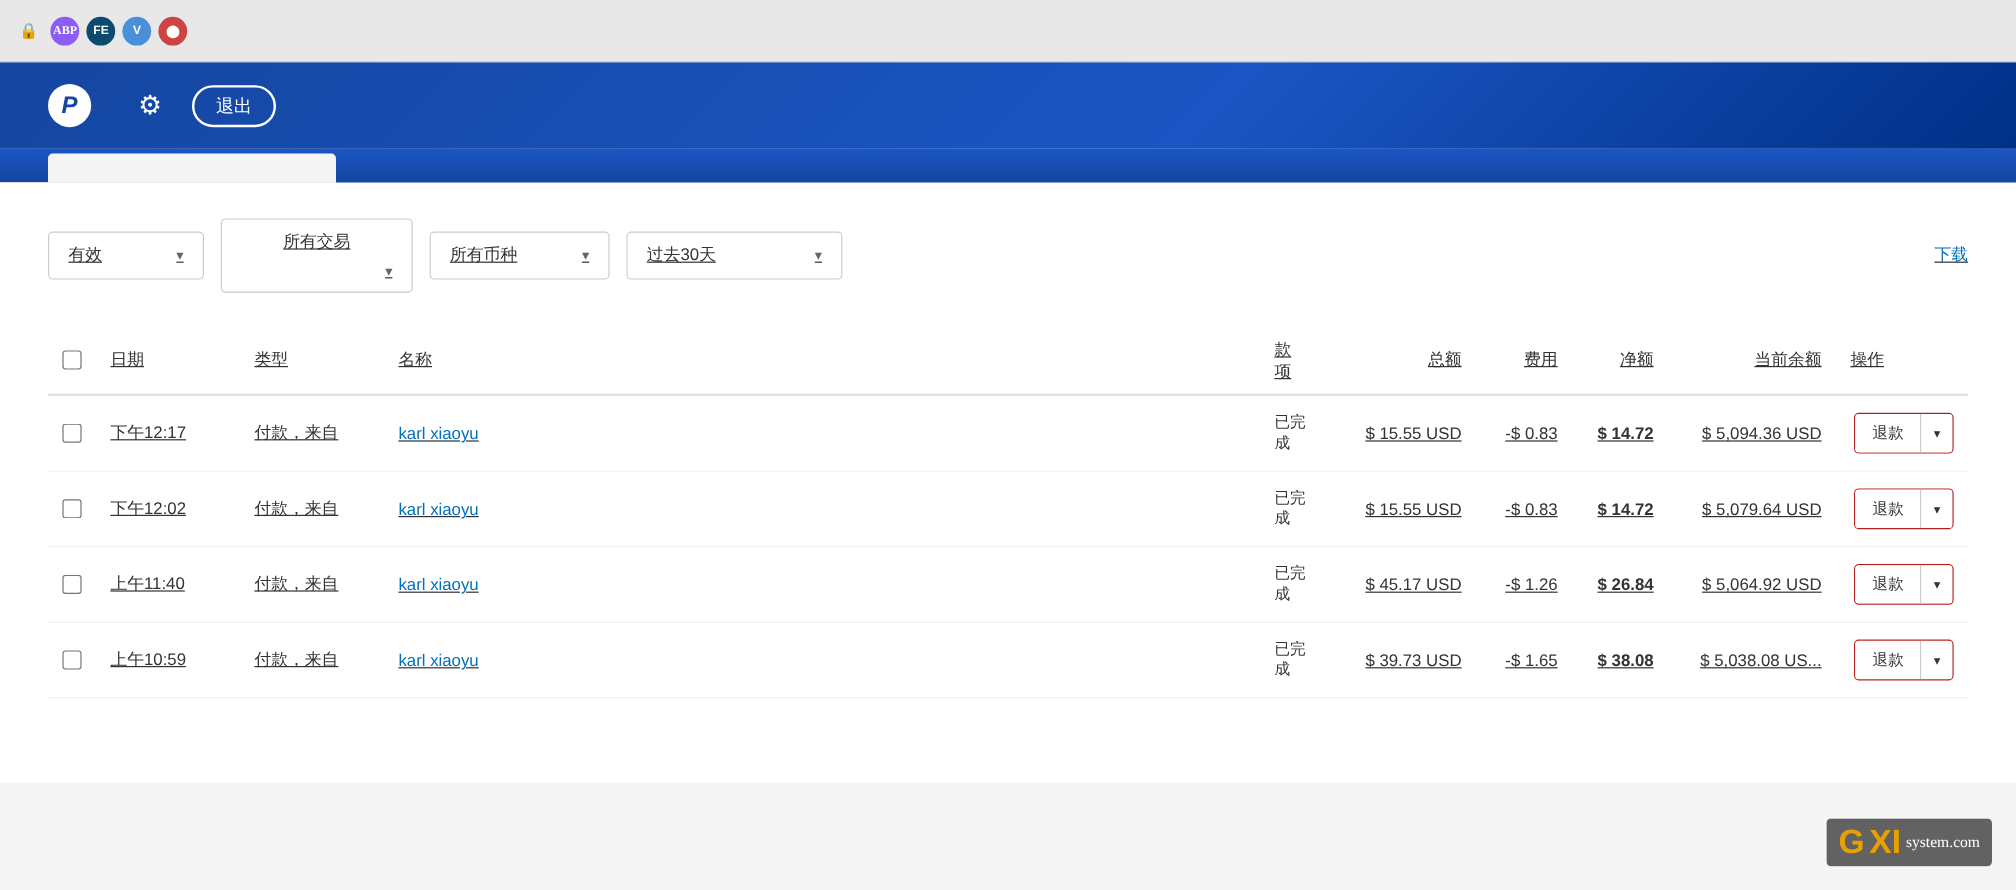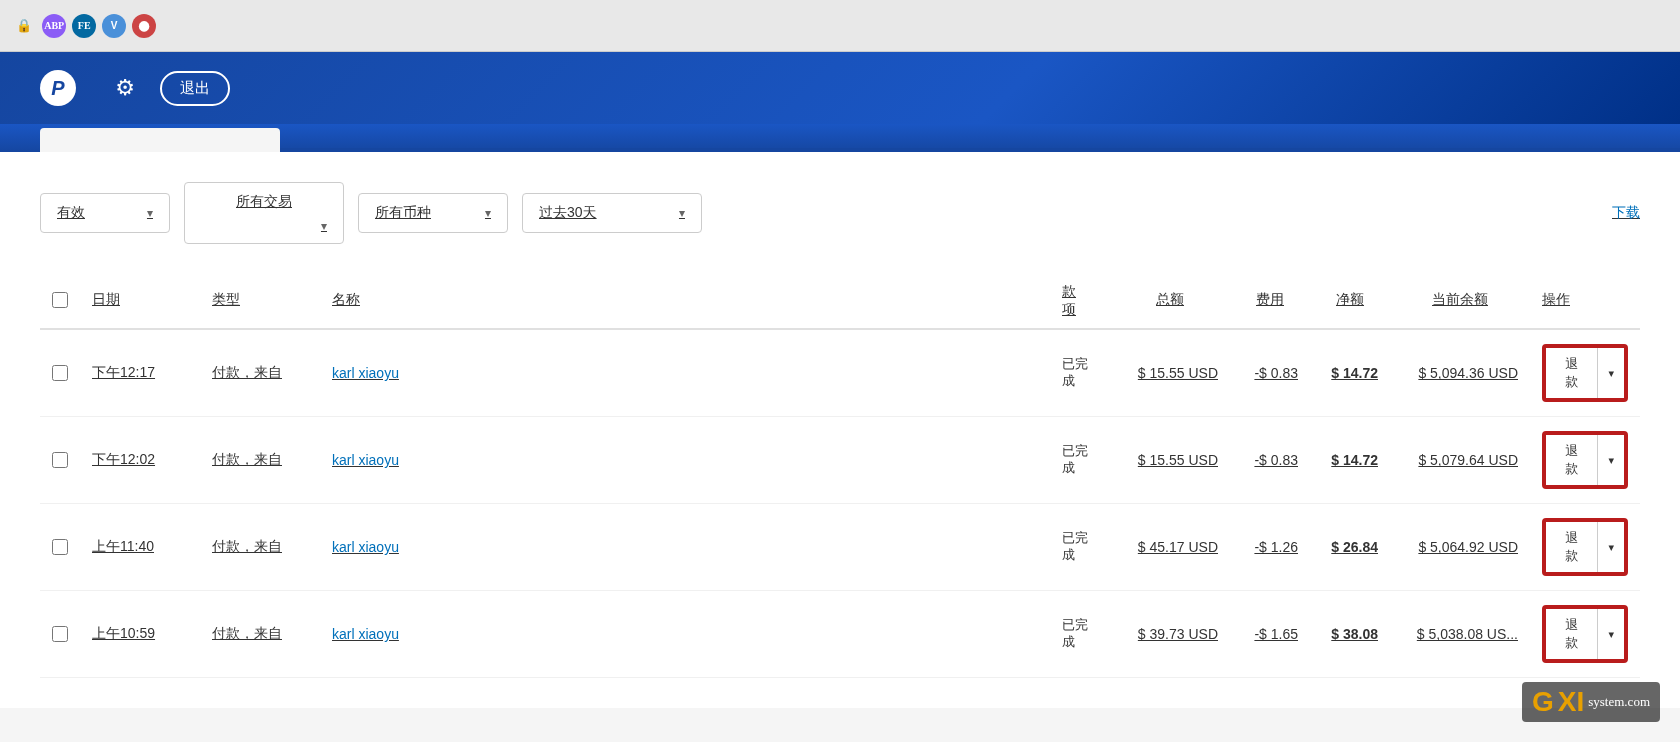--- a/index.html
+++ b/index.html
@@ -164,21 +164,21 @@
     .transactions-table th {
       text-align: left;
       padding: 10px 12px;
       border-bottom: 2px solid #e0e0e0;
       font-weight: 500;
       color: #333;
       font-size: 14px;
       white-space: nowrap;
     }
     .transactions-table th.amount-col {
-      text-align: center;
+      text-align: right;
     }
     .transactions-table td {
       padding: 14px 12px;
       border-bottom: 1px solid #f0f0f0;
       vertical-align: middle;
       font-size: 14px;
       color: #333;
     }
     .transactions-table td.right {
       text-align: right;
@@ -200,21 +200,21 @@
     .status-badge {
       display: inline-block;
       font-size: 13px;
       color: #333;
       line-height: 1.3;
     }
 
     
     .action-btn-group {
       display: flex;
-      border: 4px solid #b91c1c;
+      border: 1px solid #b91c1c;
       border-radius: 4px;
       overflow: hidden;
       float: right;
     }
     .action-btn-main {
       padding: 7px 14px;
       background: white;
       border: none;
       font-size: 13px;
       cursor: pointer;
@@ -267,21 +267,21 @@
       width: 16px; height: 16px; cursor: pointer;
     }
   </style>
 </head>
 <body>
 
 <div class="browser-bar">
   <span class="browser-lock-icon">🔒</span>
   <div class="browser-extensions">
     <div class="ext-badge ext-abp">ABP</div>
-    <div class="ext-badge" style="background:#0369a1;font-family:Liberation Serif, serif;">FE</div>
+    <div class="ext-badge" style="background:#0c4a6e;">FE</div>
     <div class="ext-badge" style="background:#4a90d9;">V</div>
     <div class="ext-badge" style="background:#cc4444;">⬤</div>
   </div>
 </div>
 
 <div class="pp-header">
   <div class="pp-logo">
     <span>P</span>
   </div>
   <div class="pp-header-right">

